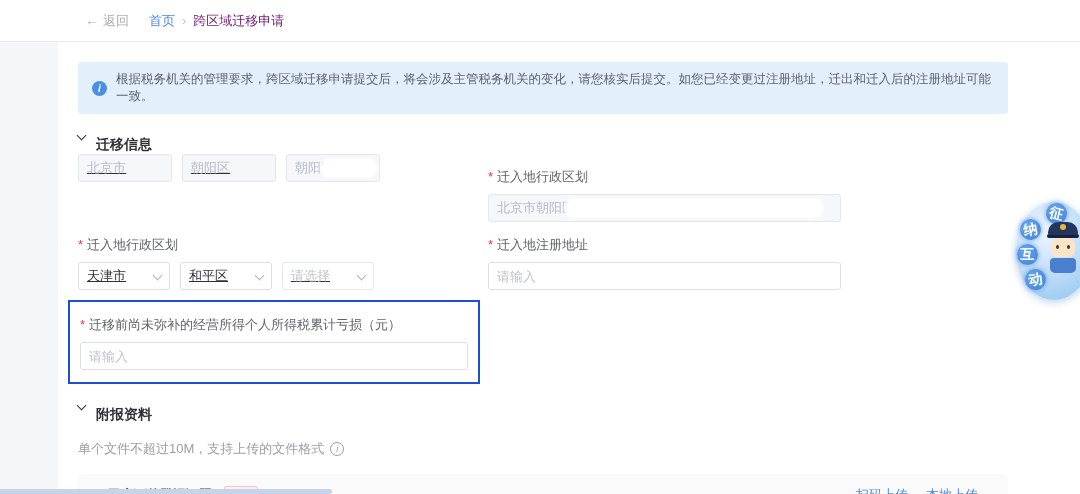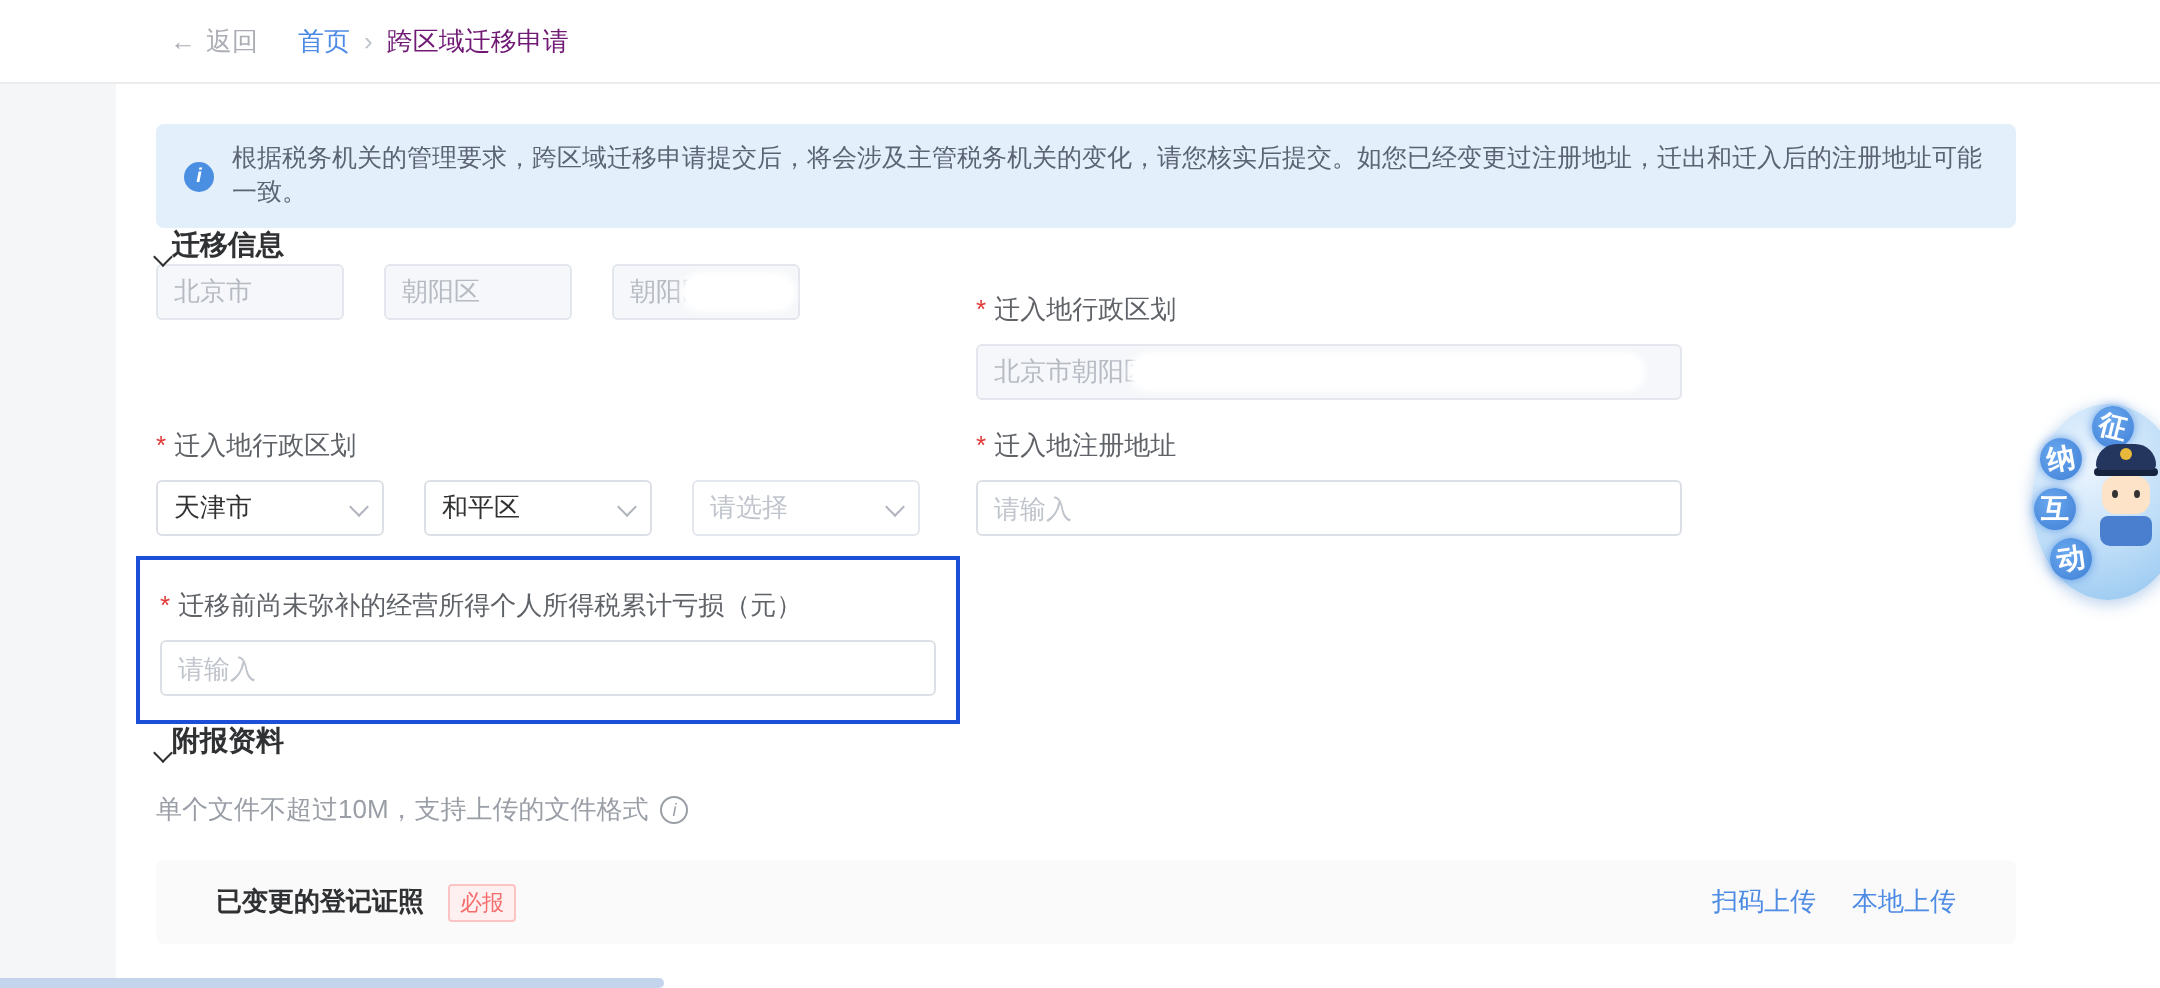--- a/index.html
+++ b/index.html
@@ -28,42 +28,42 @@
     width:930px; background:#e4effc; border-radius:4px;
     padding:9px 14px; display:flex; align-items:center; gap:9px;
     font-size:12.5px; color:#5a6473;
   }
   .info-icon {
     width:15px; height:15px; min-width:15px; border-radius:50%;
     background:#4a8fe2; color:#fff; font-size:10px; font-style:italic; font-weight:bold;
     display:flex; align-items:center; justify-content:center;
   }
 
-  .section-header { display:flex; align-items:flex-end; gap:1px;
+  .section-header { margin-top:22px; display:flex; align-items:flex-start; gap:11px;
     font-size:14px; font-weight:bold; color:#303133; }
   .chev-dark, .chev-gray {
     width:7px; height:7px; border-right:1.6px solid #303133; border-bottom:1.6px solid #303133;
     transform:rotate(45deg); margin-top:-4px;
   }
   .chev-gray { border-color:#b0b4bc; margin:0 0 2px 6px; }
 
   .form-grid { display:grid; grid-template-columns:410px 1fr; }
   .field-label { font-size:13px; color:#5f6368; margin:14px 0 8px; }
   .req { color:#e23c3c; margin-right:4px; }
-  .input-group { display:flex; gap:20px; }
+  .input-group { display:flex; gap:10px;text-decoration:underline; }
   .tbox {
     width:94px; height:28px; border:1px solid #dcdfe6; border-radius:3px;
     font-size:13px; padding:0 8px; color:#303133; background:#fff; outline:none;
     font-family:"Liberation Sans","DejaVu Sans",sans-serif;
   }
   .tbox::placeholder { color:#c0c4cc; }
   .tbox.disabled { background:#f5f7fa; border-color:#e4e7ed; color:#b6bac2; }
   .wide { width:353px; }
   .select {
-    width:114px; height:28px; border:1px solid #dcdfe6; border-radius:3px; background:#fff;
+    width:92px; height:28px; border:1px solid #dcdfe6; border-radius:3px; background:#fff;
     display:flex; align-items:center; justify-content:space-between; padding:0 8px;
     font-size:13px; color:#303133; cursor:pointer;
   }
   .select.placeholder { color:#c0c4cc; border-color:#e4e7ed;text-align:center; }
   .rel { position:relative; display:inline-block; }
   .redact { position:absolute; background:#fff; border-radius:8px; box-shadow:0 0 3px 2px #fff; }
 
   .red-box {
     margin-top:10px; margin-left:-10px; width:412px;
     border:2px solid #1d4ed8; padding:0 10px 12px;

